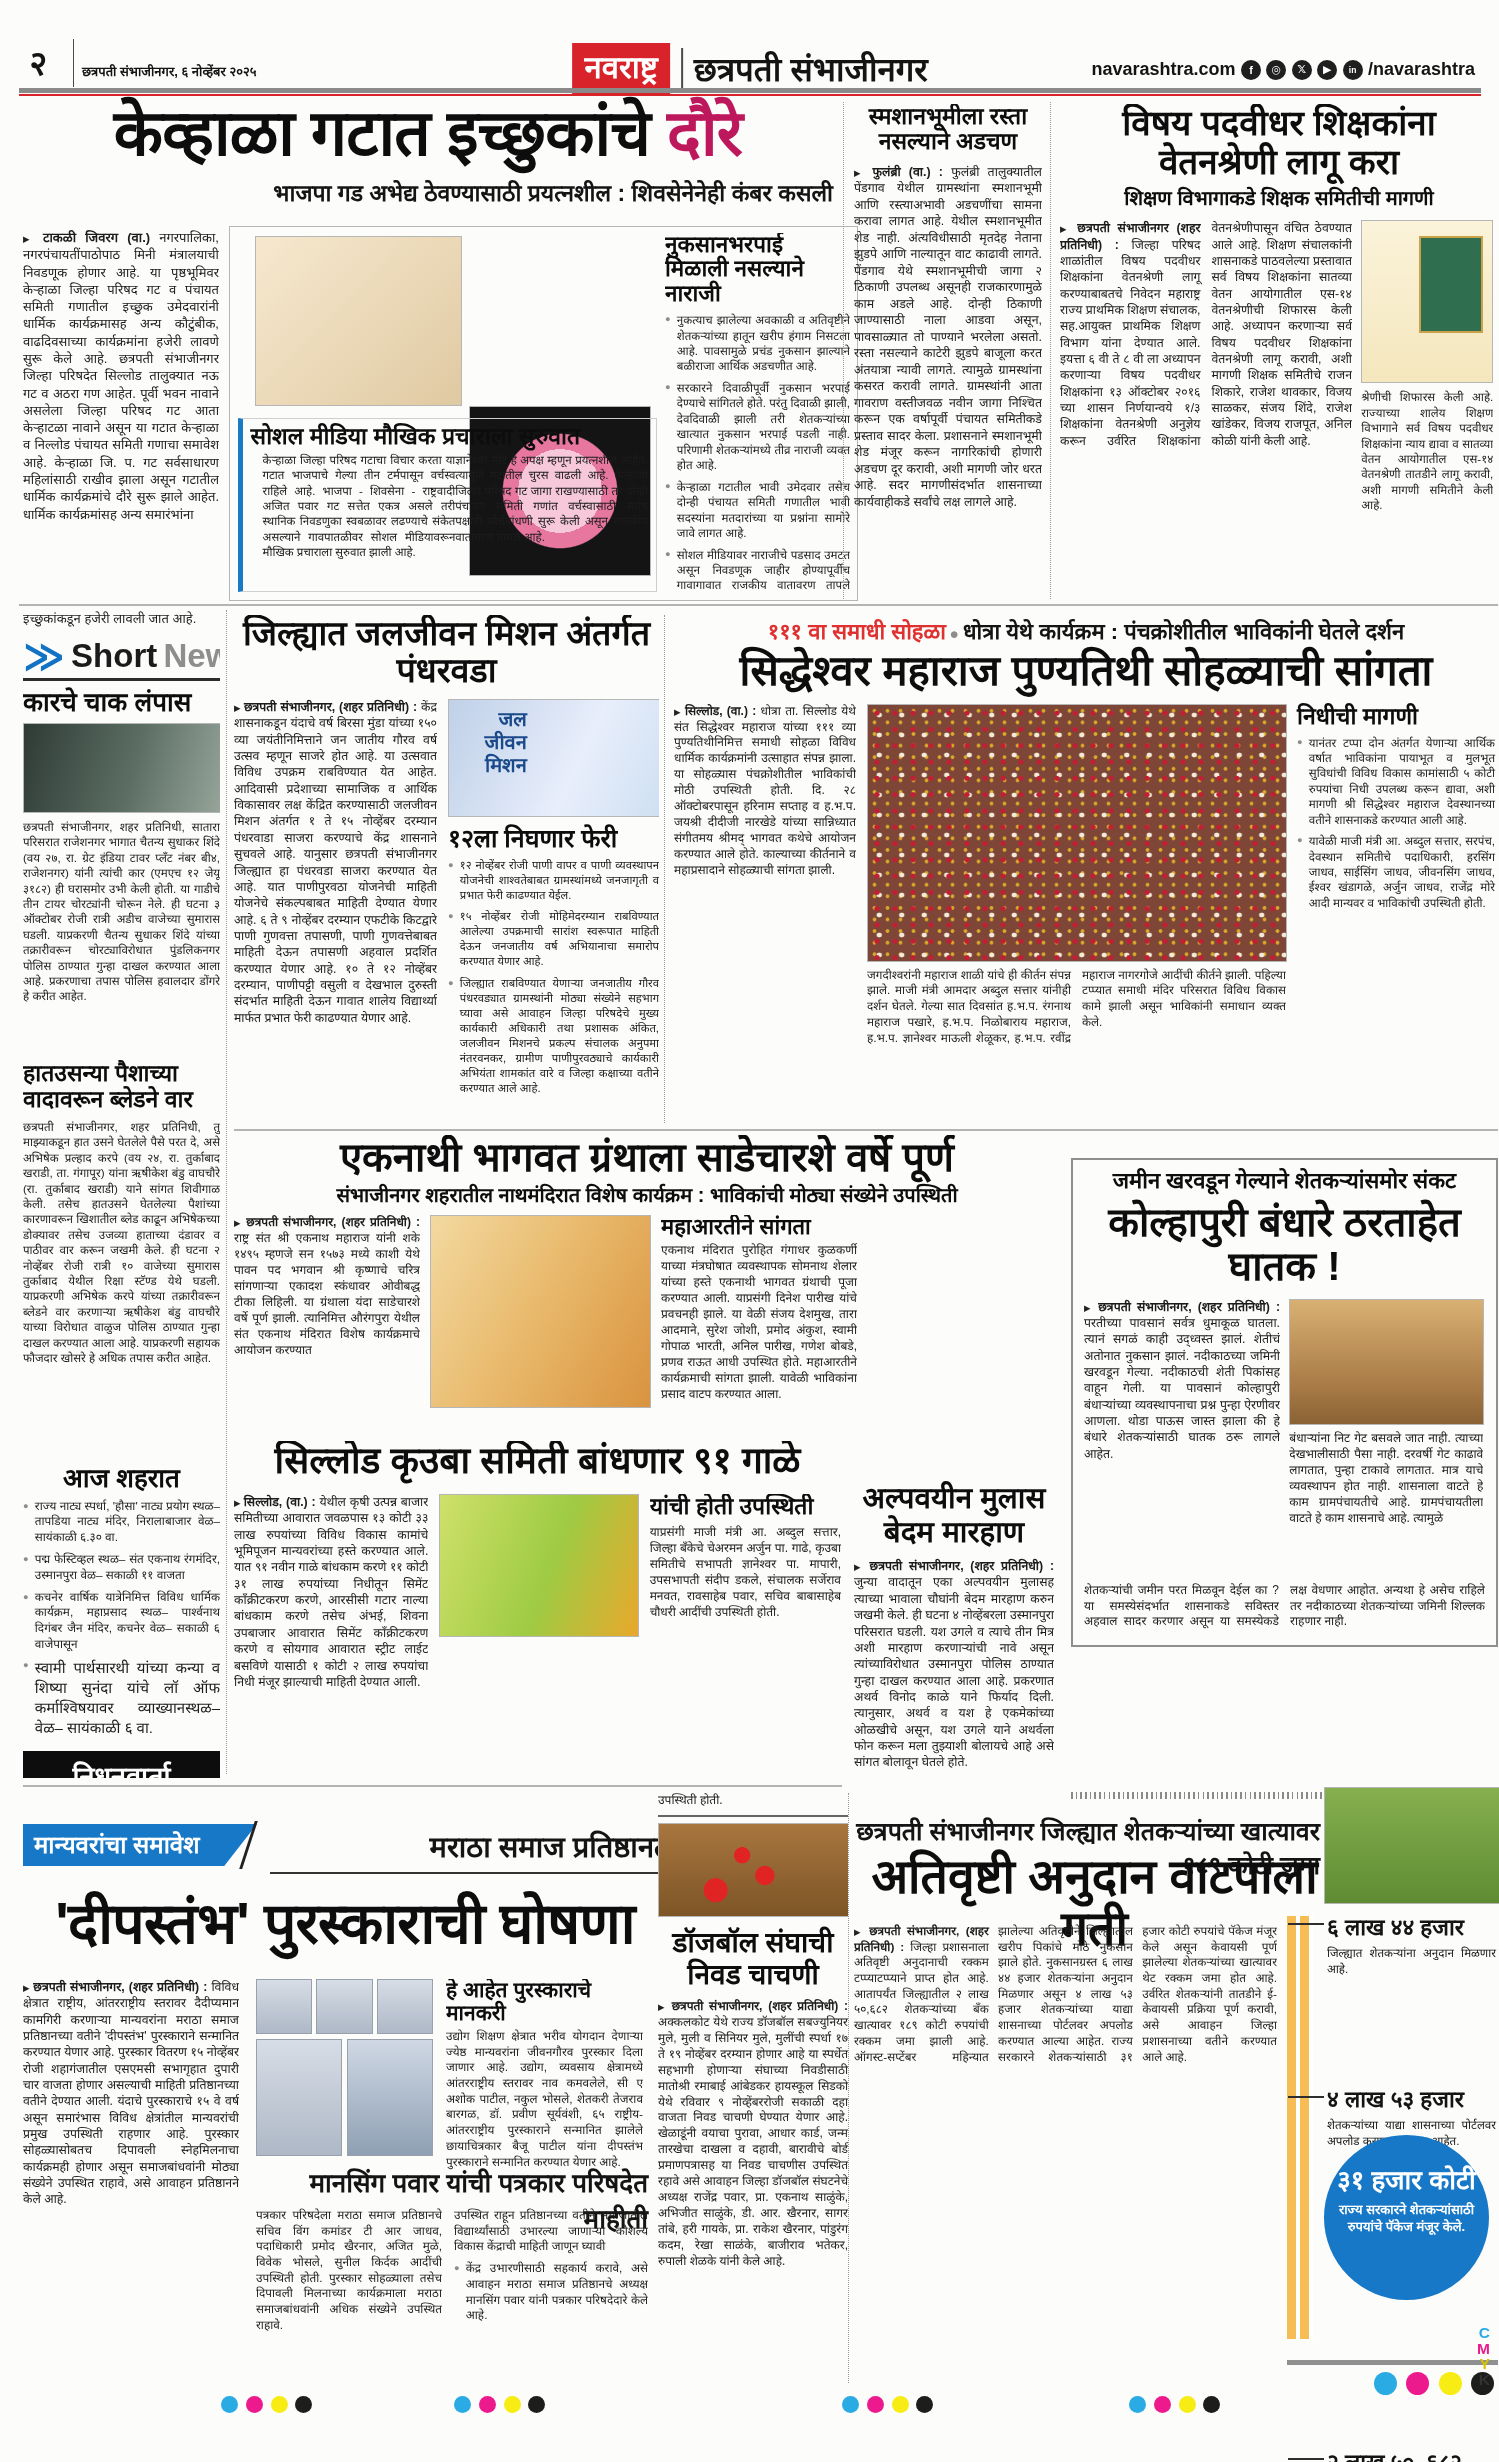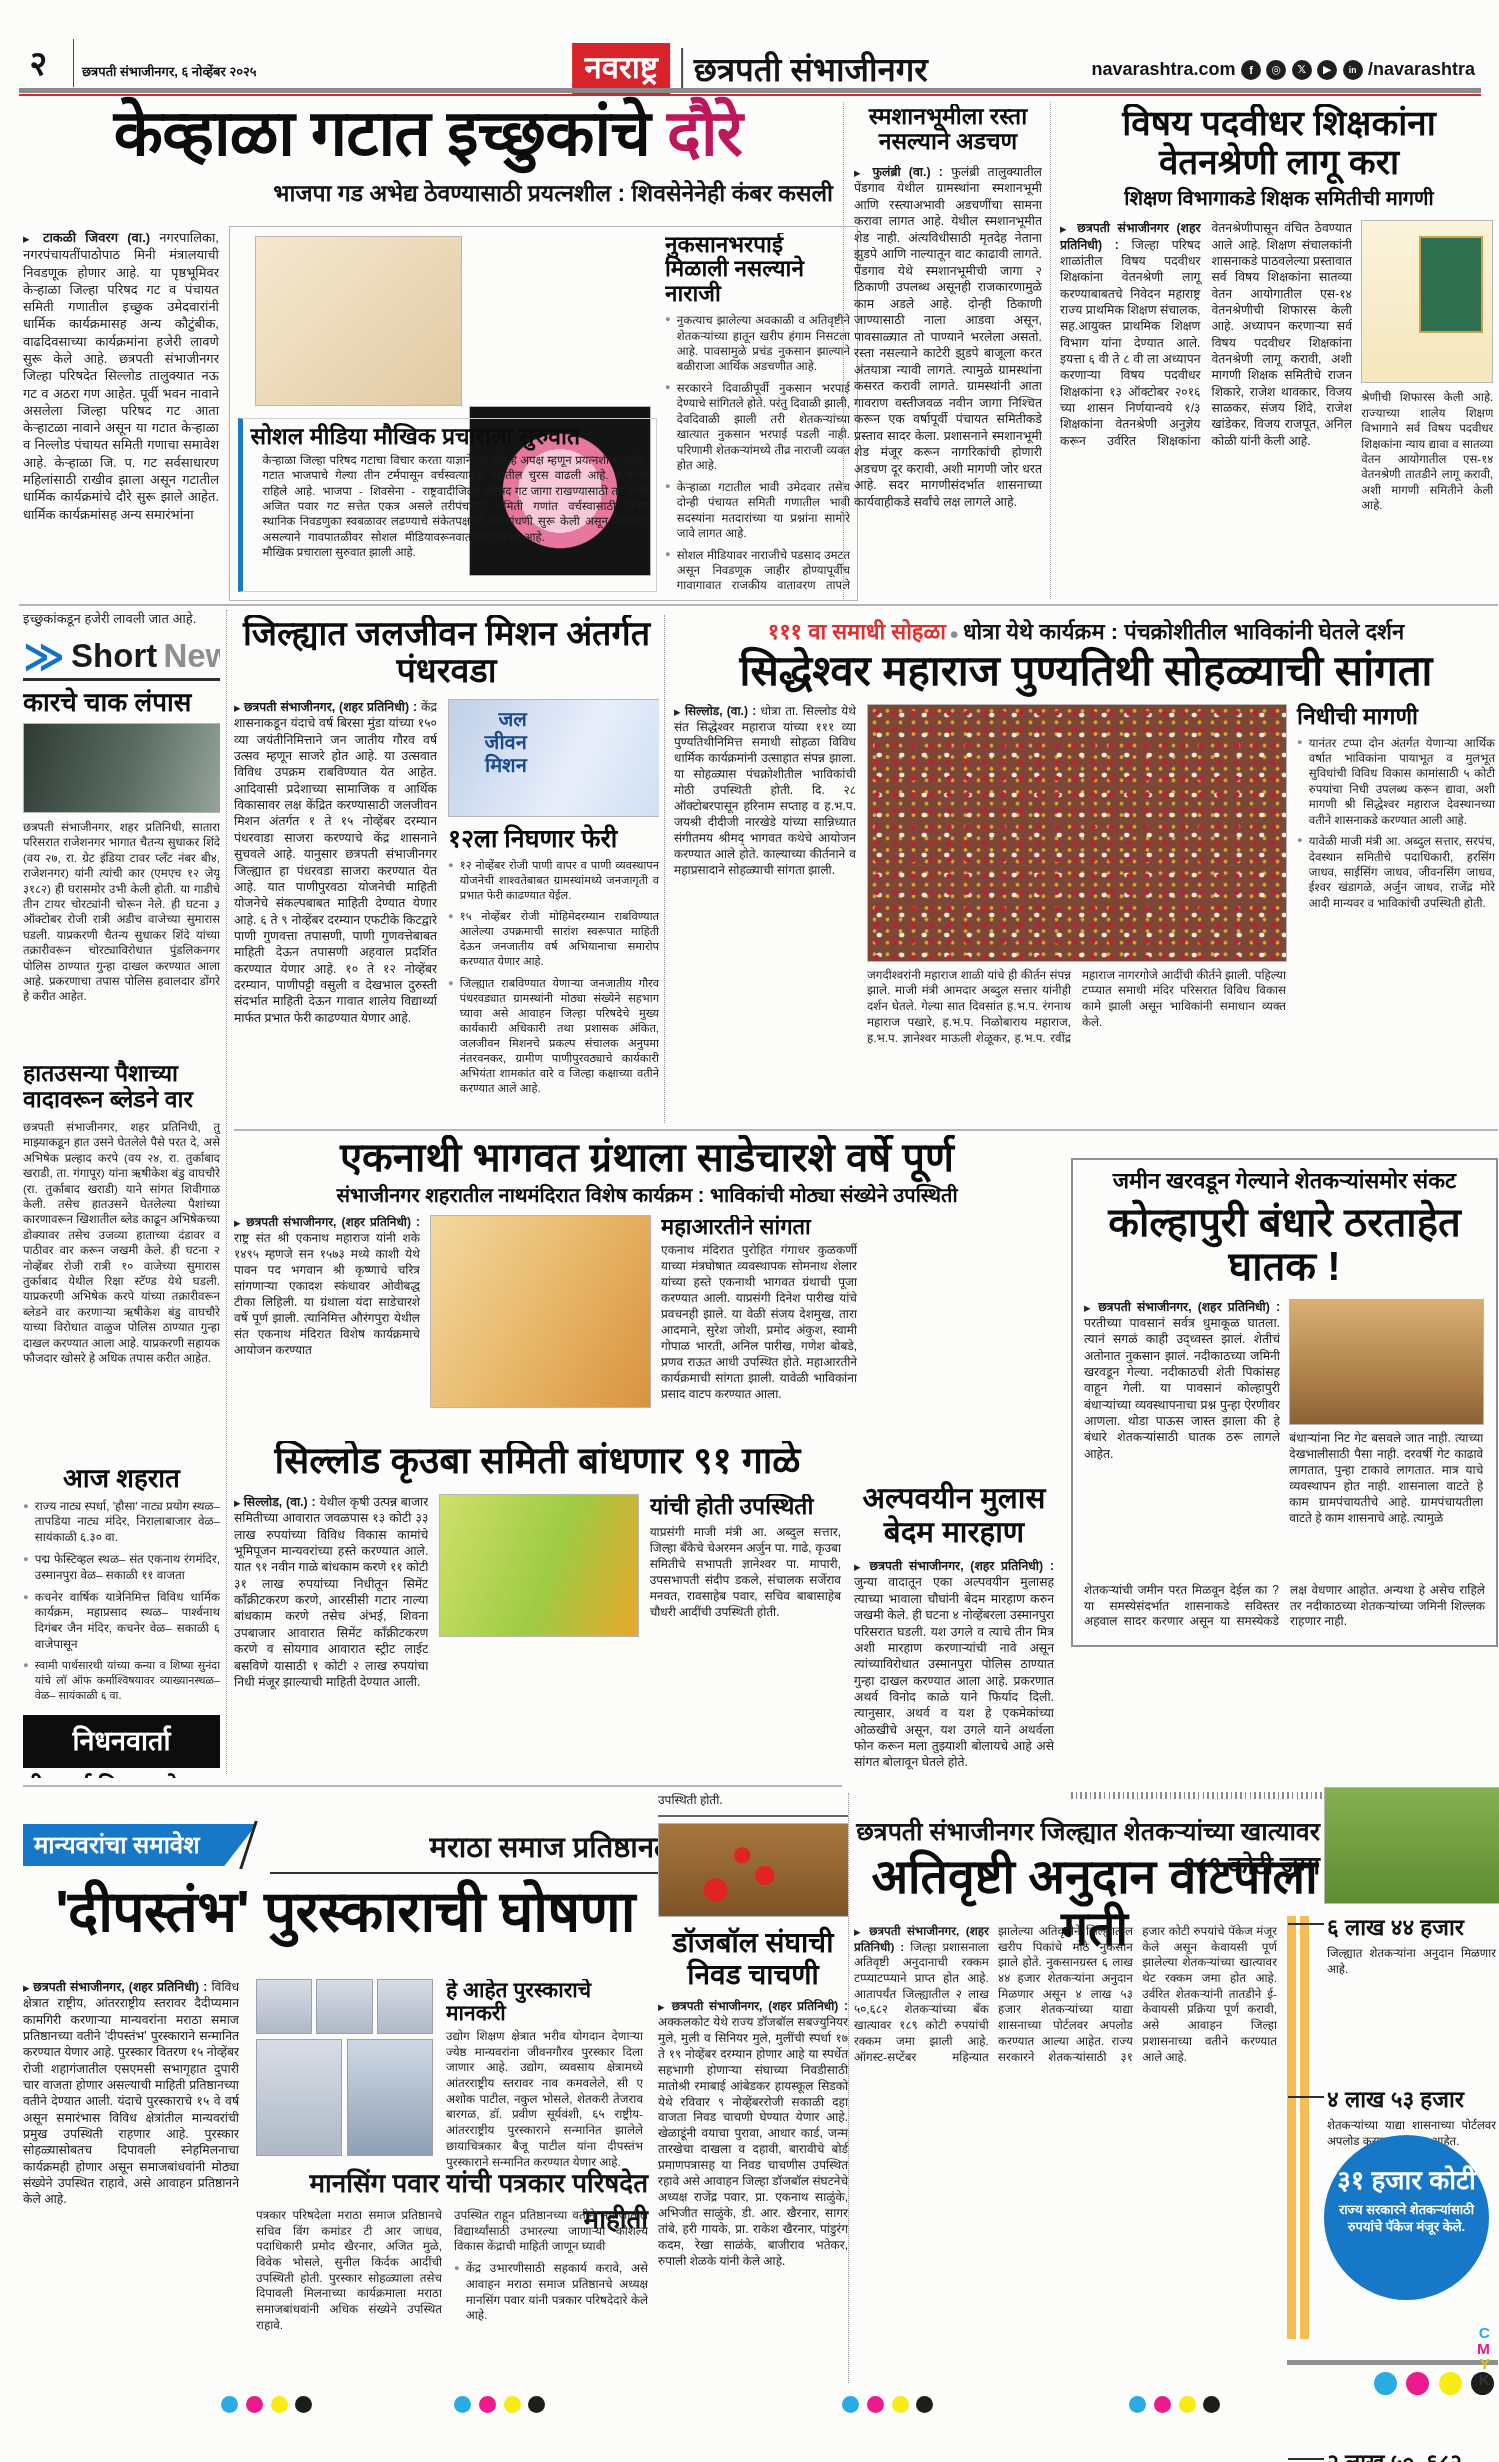--- a/index.html
+++ b/index.html
@@ -148,21 +148,21 @@
     <div class="blt">
         <p class="body-txt" style="margin:0;font-size:11.8px;">राज्य नाट्य स्पर्धा, 'हौसा' नाट्य प्रयोग स्थळ–तापडिया नाट्य मंदिर, निरालाबाजार वेळ–सायंकाळी ६.३० वा.</p>
       </div>
     <div class="blt">
         <p class="body-txt" style="margin:0;font-size:11.8px;">पद्म फेस्टिव्हल स्थळ– संत एकनाथ रंगमंदिर, उस्मानपुरा वेळ– सकाळी ११ वाजता</p>
       </div>
     <div class="blt">
         <p class="body-txt" style="margin:0;font-size:11.8px;">कचनेर वार्षिक यात्रेनिमित्त विविध धार्मिक कार्यक्रम, महाप्रसाद स्थळ– पार्श्वनाथ दिगंबर जैन मंदिर, कचनेर वेळ– सकाळी ६ वाजेपासून</p>
       </div>
     <div class="blt">
-        <p class="body-txt" style="margin:0;font-size:11px;">स्वामी पार्थसारथी यांच्या कन्या व शिष्या सुनंदा यांचे लॉ ऑफ कर्माश्विषयावर व्याख्यानस्थळ– वेळ– सायंकाळी ६ वा.</p>
+        <p class="body-txt" style="margin:0;font-size:15px;">स्वामी पार्थसारथी यांच्या कन्या व शिष्या सुनंदा यांचे लॉ ऑफ कर्माश्विषयावर व्याख्यानस्थळ– वेळ– सायंकाळी ६ वा.</p>
       </div>
     <div style="background:#0d0d0d;color:#fff;font-size:27px;font-weight:800;text-align:center;padding:6.2px 0 10px;margin-top:12.4px;">निधनवार्ता</div>
     <div class="hl" style="font-size:24px;margin-top:6.2px;">मीराबाई निकाळजे</div>
 
   </div>
 
   <div class="vrule" style="left:226px;top:610px;height:1164px;"></div>
 
   <div class="abs ovh" style="left:234px;top:615px;width:425px;height:509px;">
     <div class="sect-title" style="font-size:34px;">जिल्ह्यात जलजीवन मिशन अंतर्गत पंधरवडा</div>
@@ -273,21 +273,21 @@
     <p class="body-txt" style="margin:9.3px 0 0;font-size:12.3px;"><span class="dl b">छत्रपती संभाजीनगर, (शहर प्रतिनिधी) :</span> <span>जुन्या वादातून एका अल्पवयीन मुलासह त्याच्या भावाला चौघांनी बेदम मारहाण करुन जखमी केले. ही घटना ४ नोव्हेंबरला उस्मानपुरा परिसरात घडली. यश उगले व त्याचे तीन मित्र अशी मारहाण करणाऱ्यांची नावे असून त्यांच्याविरोधात उस्मानपुरा पोलिस ठाण्यात गुन्हा दाखल करण्यात आला आहे. प्रकरणात अथर्व विनोद काळे याने फिर्याद दिली. त्यानुसार, अथर्व व यश हे एकमेकांच्या ओळखीचे असून, यश उगले याने अथर्वला फोन करून मला तुझ्याशी बोलायचे आहे असे सांगत बोलावून घेतले होते.</span></p>
   </div>
 
   <div class="hrule" style="left:23px;top:1785px;width:819px;"></div>
 
   <div class="abs" style="left:23px;top:1793px;width:819px;height:598px;">
     <div class="abs" style="left:0;top:31px;width:234px;height:42px;background:#1778c8;clip-path:polygon(0 0,100% 0,86% 100%,0 100%);color:#fff;font-size:24px;font-weight:800;line-height:42px;padding-left:11px;box-sizing:border-box;">मान्यवरांचा समावेश</div>
     <div class="abs" style="left:224px;top:28px;width:3.1px;height:48px;background:#222;transform:skewX(-18deg);"></div>
     <div class="abs ctr b" style="left:247px;top:33px;width:572px;font-size:29px;">मराठा समाज प्रतिष्ठानतर्फे होणार सन्मान</div>
     <div class="abs" style="left:247px;top:79px;width:572px;height:2.3px;background:#333;"></div>
-    <div class="abs hl ctr" style="left:0;top:88px;width:644px;font-size:57px;letter-spacing:-0.8px;">'दीपस्तंभ' पुरस्काराची घोषणा</div>
+    <div class="abs hl ctr" style="left:0;top:100px;width:644px;font-size:57px;letter-spacing:-0.8px;">'दीपस्तंभ' पुरस्काराची घोषणा</div>
 
     <div class="abs ovh" style="left:0;top:186px;width:216px;height:411px;">
       <p class="body-txt" style="margin:0;font-size:12.3px;"><span class="dl b">छत्रपती संभाजीनगर, (शहर प्रतिनिधी) :</span> <span>विविध क्षेत्रात राष्ट्रीय, आंतरराष्ट्रीय स्तरावर दैदीप्यमान कामगिरी करणाऱ्या मान्यवरांना मराठा समाज प्रतिष्ठानच्या वतीने 'दीपस्तंभ' पुरस्काराने सन्मानित करण्यात येणार आहे. पुरस्कार वितरण १५ नोव्हेंबर रोजी शहागंजातील एसएमसी सभागृहात दुपारी चार वाजता होणार असल्याची माहिती प्रतिष्ठानच्या वतीने देण्यात आली. यंदाचे पुरस्काराचे १५ वे वर्ष असून समारंभास विविध क्षेत्रांतील मान्यवरांची प्रमुख उपस्थिती राहणार आहे. पुरस्कार सोहळ्यासोबतच दिपावली स्नेहमिलनाचा कार्यक्रमही होणार असून समाजबांधवांनी मोठ्या संख्येने उपस्थित राहावे, असे आवाहन प्रतिष्ठानने केले आहे.</span></p>
     </div>
 
     <div class="abs" style="left:233px;top:186px;width:177px;">
       <div style="display:flex;gap:3.9px;">
         <div class="ph portrait" style="width:56px;height:53px;"></div>
         <div class="ph portrait" style="width:56px;height:53px;"></div>
         <div class="ph portrait" style="width:56px;height:53px;"></div>

